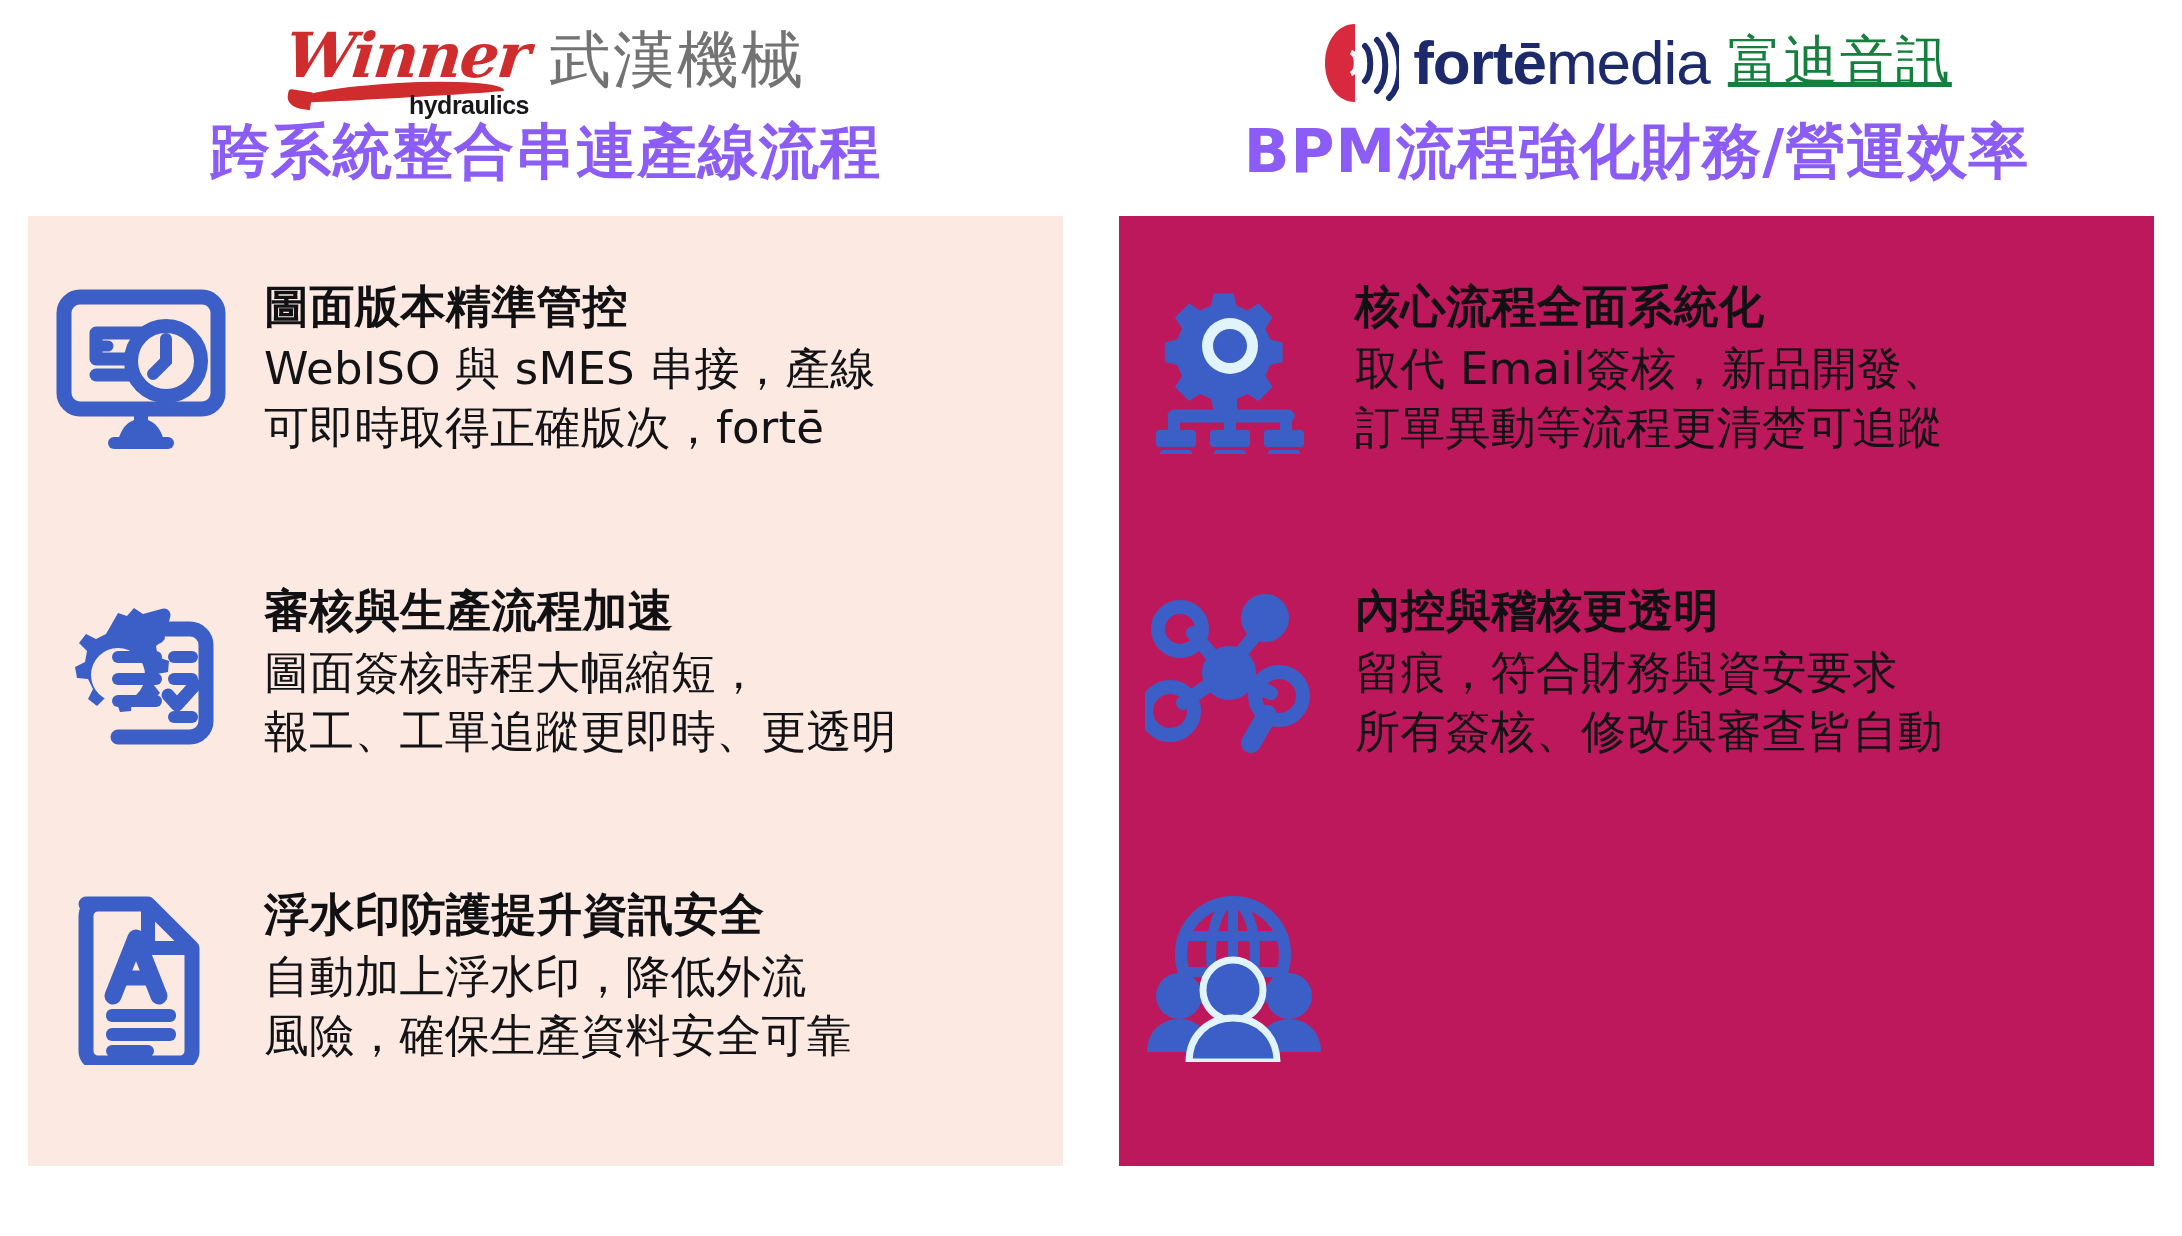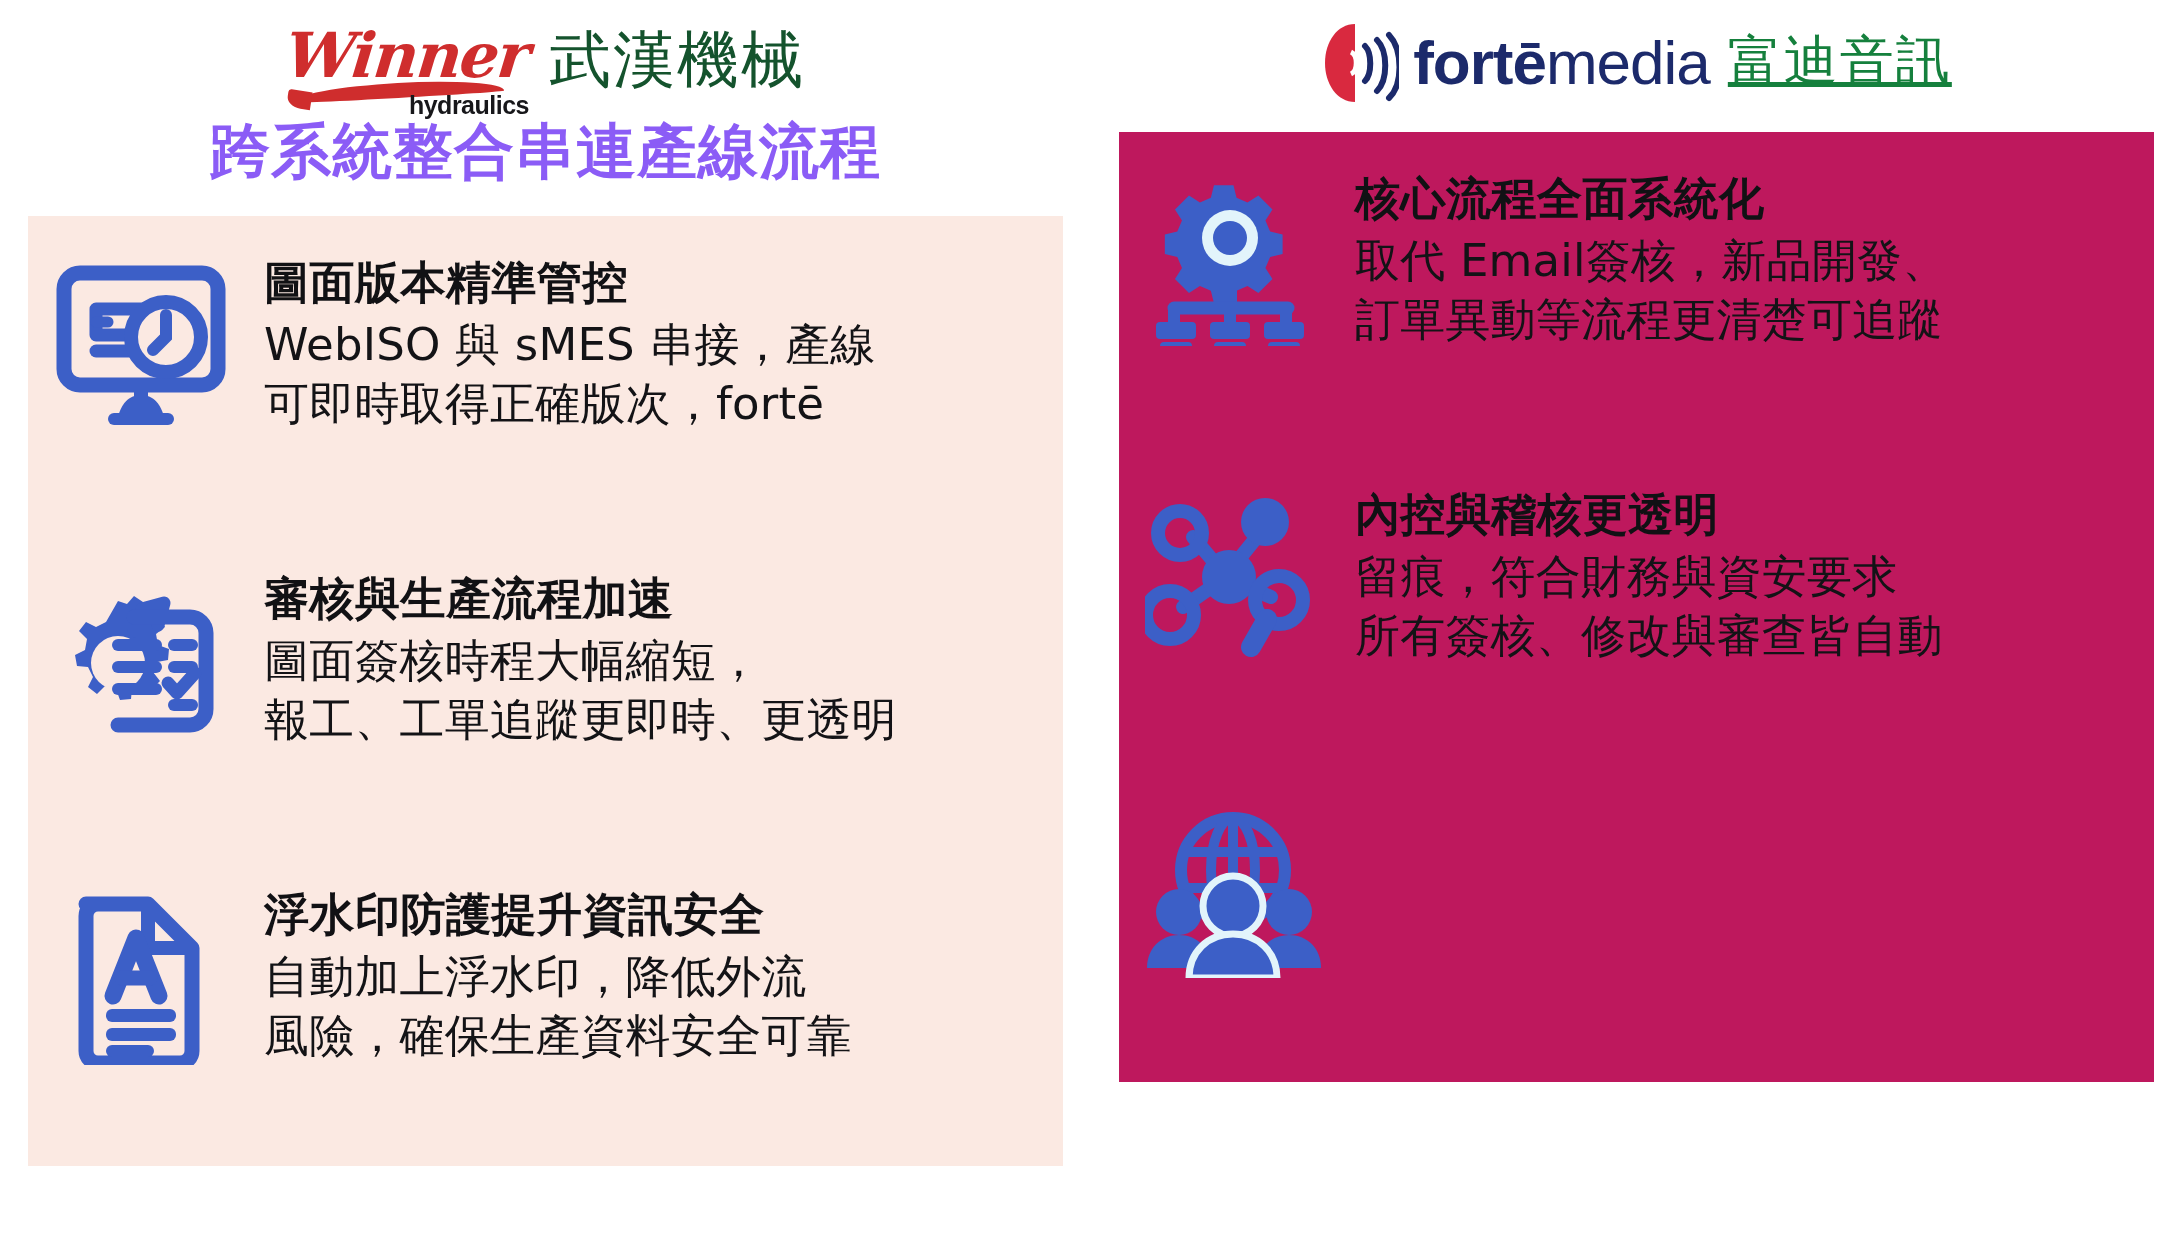--- a/index.html
+++ b/index.html
@@ -41,21 +41,21 @@
     width:24px; height:18px; background:#cf2d2d;
     border-radius:3px 0 0 60%;
     transform:rotate(12deg);
   }
   .winner-hyd {
     position:absolute; right:2px; top:74px;
     font-size:25px; font-weight:700; color:#17171a;
     letter-spacing:-0.5px;
   }
   .winner-cn {
-    font-size:62px; font-weight:400; color:#14532d;
+    font-size:62px; font-weight:400; color:#737373;
     letter-spacing:2px; line-height:1;
     font-family:"DejaVu Sans","Liberation Sans",sans-serif;
     padding-bottom:6px;
   }
 
   
   .forte-mark { position:relative; width:78px; height:86px; }
   .forte-wrap { display:flex; align-items:center; gap:14px; }
   .forte-word {
     font-size:62px; line-height:1; color:#1c2a6b;
@@ -79,21 +79,21 @@
     line-height:1.12;
     height:84px;
     font-family:"DejaVu Sans","Liberation Sans",sans-serif;
   }
 
   
   .panel {
     margin:14px 28px 18px 28px;
     height:950px;
     padding:34px 24px 26px 24px;
-    display:flex; flex-direction:column; justify-content:space-between;
+    display:flex; flex-direction:column; justify-content:flex-end;
     gap:46px;
   }
   .panel.left  { background:#fbe9e2; }
   .panel.right { background:#be185d; }
 
   .item { display:flex; align-items:flex-start; gap:34px; height:258px; }
   .item-icon {
     flex:0 0 178px; height:190px;
     display:flex; align-items:center; justify-content:center;
   }
@@ -219,20 +219,21 @@
             <path d="M68 15c14 15 14 50 0 63" stroke="#1c2a6b" stroke-width="6" fill="none" stroke-linecap="round"></path>
           </svg>
         </div>
         <div class="forte-word">
           <span class="b">fortē</span><span class="r">media</span>
         </div>
       </div>
       <div class="forte-cn">富迪音訊</div>
     </div>
 
+    <div class="heading">BPM流程強化財務/營運效率</div>
 
     <div class="panel right">
 
       <div class="item">
         <div class="item-icon">
           <svg width="165" height="170" viewBox="0 0 165 170" fill="none">
             <path d="M70 6h25l4 16 14 6 14-9 18 18-9 14 6 14 16 4v25l-16 4-6 14 9 14-18 18-14-9-14 6-4 16H70l-4-16-14-6-14 9-18-18 9-14-6-14-16-4V69l16-4 6-14-9-14 18-18 14 9 14-6z" fill="#3c5fc7" transform="scale(0.78) translate(12,6)"></path>
             <circle cx="80" cy="62" r="28" fill="#e2f4fb"></circle>
             <circle cx="80" cy="62" r="17" fill="#3c5fc7"></circle>
             <rect x="74" y="104" width="13" height="28" fill="#3c5fc7"></rect>

